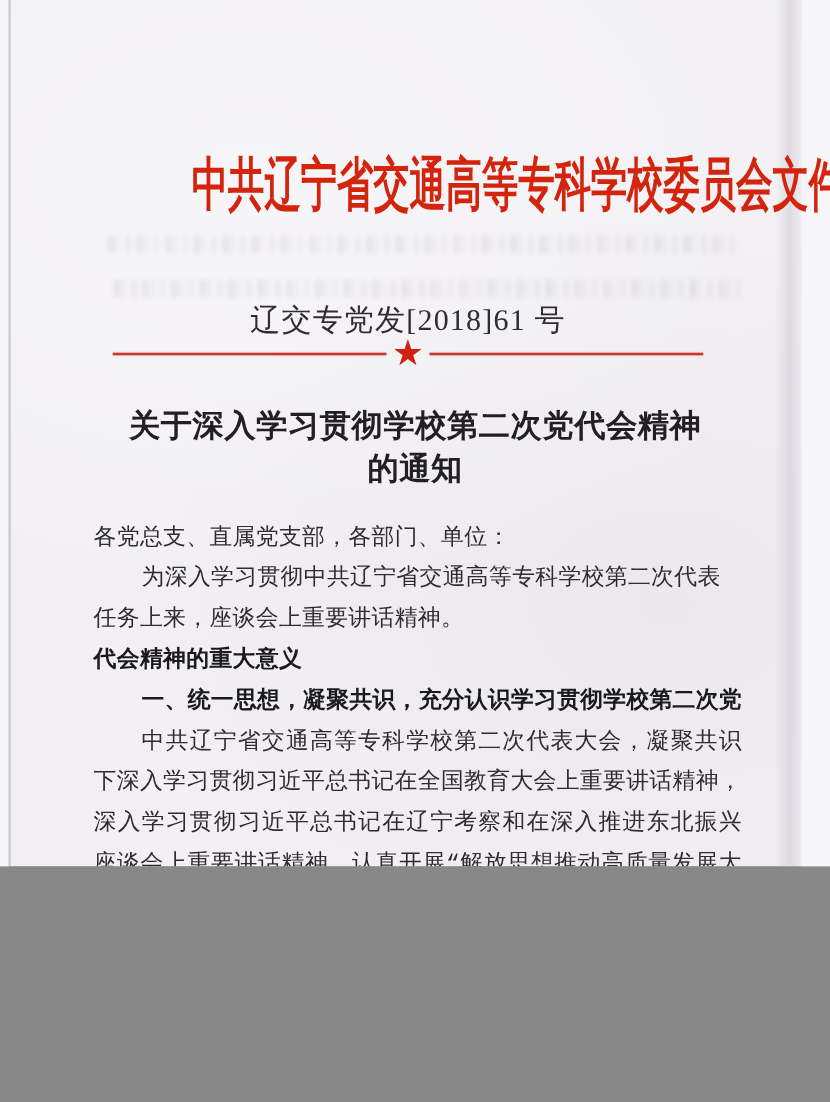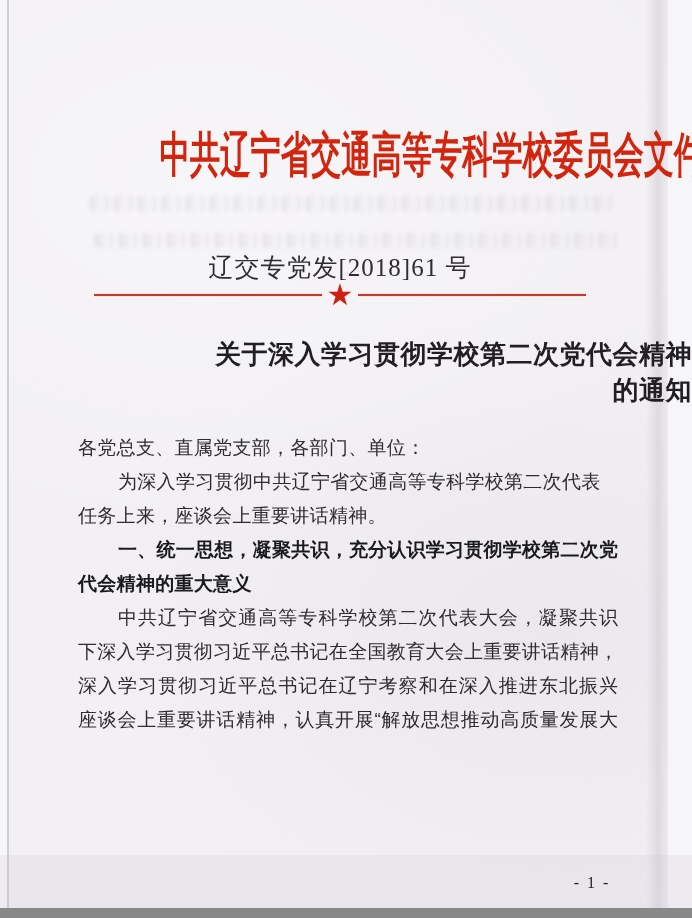--- a/index.html
+++ b/index.html
@@ -5,21 +5,21 @@
   :root{
     --paper:#f2f0f3;
     --header-red:#d3240e;
     --rule-red:#c7382d;
     --star-red:#ce2114;
     --ink:#2e2c2e;
   }
   *{margin:0;padding:0;box-sizing:border-box;}
   body{background:#888;font-family:"Liberation Serif","DejaVu Serif",serif;}
   .scan{
-    position:relative;width:692px;height:908px;overflow:hidden;
+    position:relative;width:692px;height:722px;overflow:hidden;
     background:
       radial-gradient(ellipse 900px 600px at 30% 20%, rgba(255,255,255,0.35), rgba(255,255,255,0) 60%),
       radial-gradient(ellipse 700px 500px at 80% 70%, rgba(215,210,220,0.25), rgba(255,255,255,0) 65%),
       var(--paper);
   }
   
   .edge-left-line{position:absolute;left:7px;top:0;width:2px;height:918px;background:rgba(165,160,172,0.45);}
   .edge-left-strip{position:absolute;left:0;top:0;width:7px;height:918px;background:#f7f6f8;}
   .edge-right-shadow{position:absolute;left:646px;top:0;width:22px;height:918px;
     background:linear-gradient(90deg, rgba(205,200,210,0) 0, rgba(198,193,205,0.45) 55%, rgba(205,200,210,0.1) 100%);}
@@ -52,29 +52,29 @@
   }
   .red-rule{
     position:absolute;left:94px;top:281px;width:492px;height:28px;
     display:flex;align-items:center;gap:5px;
   }
   .red-rule .seg{flex:1;height:2px;background:var(--rule-red);box-shadow:0 0 1px rgba(199,56,45,0.6);}
   .red-rule .star{font-family:"DejaVu Sans",sans-serif;font-size:30px;line-height:28px;color:var(--star-red);margin-top:-1px;}
 
   
   .doc-title{
-    position:absolute;left:0;top:337px;width:692px;text-align:right;
+    position:absolute;left:0;top:337px;width:692px;text-align:center;
     font-size:26px;line-height:36px;font-weight:600;color:#211f21;letter-spacing:0.5px;
   }
 
   
   .body-text{position:absolute;left:78px;top:431px;width:540px;color:var(--ink);}
   .bline{
     font-size:19px;line-height:34px;height:34px;white-space:nowrap;
-    font-family:Liberation Sans, sans-serif;letter-spacing:0.3px;
+    font-family:Liberation Mono, monospace;letter-spacing:0.3px;
   }
   .bline.fill{white-space:normal;text-align:justify;text-align-last:justify;letter-spacing:0;}
   .bline.indent{padding-left:40px;}
   .bline.bold{
     font-family:"Liberation Sans","DejaVu Sans",sans-serif;
     font-weight:700;color:#1a191b;
   }
 
   .page-number{
     position:absolute;left:552px;top:874px;width:80px;text-align:center;
@@ -110,22 +110,22 @@
 
   <div class="doc-title">
     <div>关于深入学习贯彻学校第二次党代会精神</div>
     <div>的通知</div>
   </div>
 
   <div class="body-text">
       <div class="bline">各党总支、直属党支部，各部门、单位：</div>
       <div class="bline indent">为深入学习贯彻中共辽宁省交通高等专科学校第二次代表</div>
       <div class="bline">任务上来，座谈会上重要讲话精神。</div>
+      <div class="bline bold">代会精神的重大意义</div>
       <div class="bline indent bold fill">一、统一思想，凝聚共识，充分认识学习贯彻学校第二次党</div>
-      <div class="bline bold">代会精神的重大意义</div>
       <div class="bline indent fill">中共辽宁省交通高等专科学校第二次代表大会，凝聚共识</div>
       <div class="bline fill">下深入学习贯彻习近平总书记在全国教育大会上重要讲话精神，</div>
       <div class="bline fill">深入学习贯彻习近平总书记在辽宁考察和在深入推进东北振兴</div>
       <div class="bline fill">座谈会上重要讲话精神，认真开展“解放思想推动高质量发展大</div>
     </div>
 
   <div class="page-number">- 1 -</div>
 
 </div>
 

